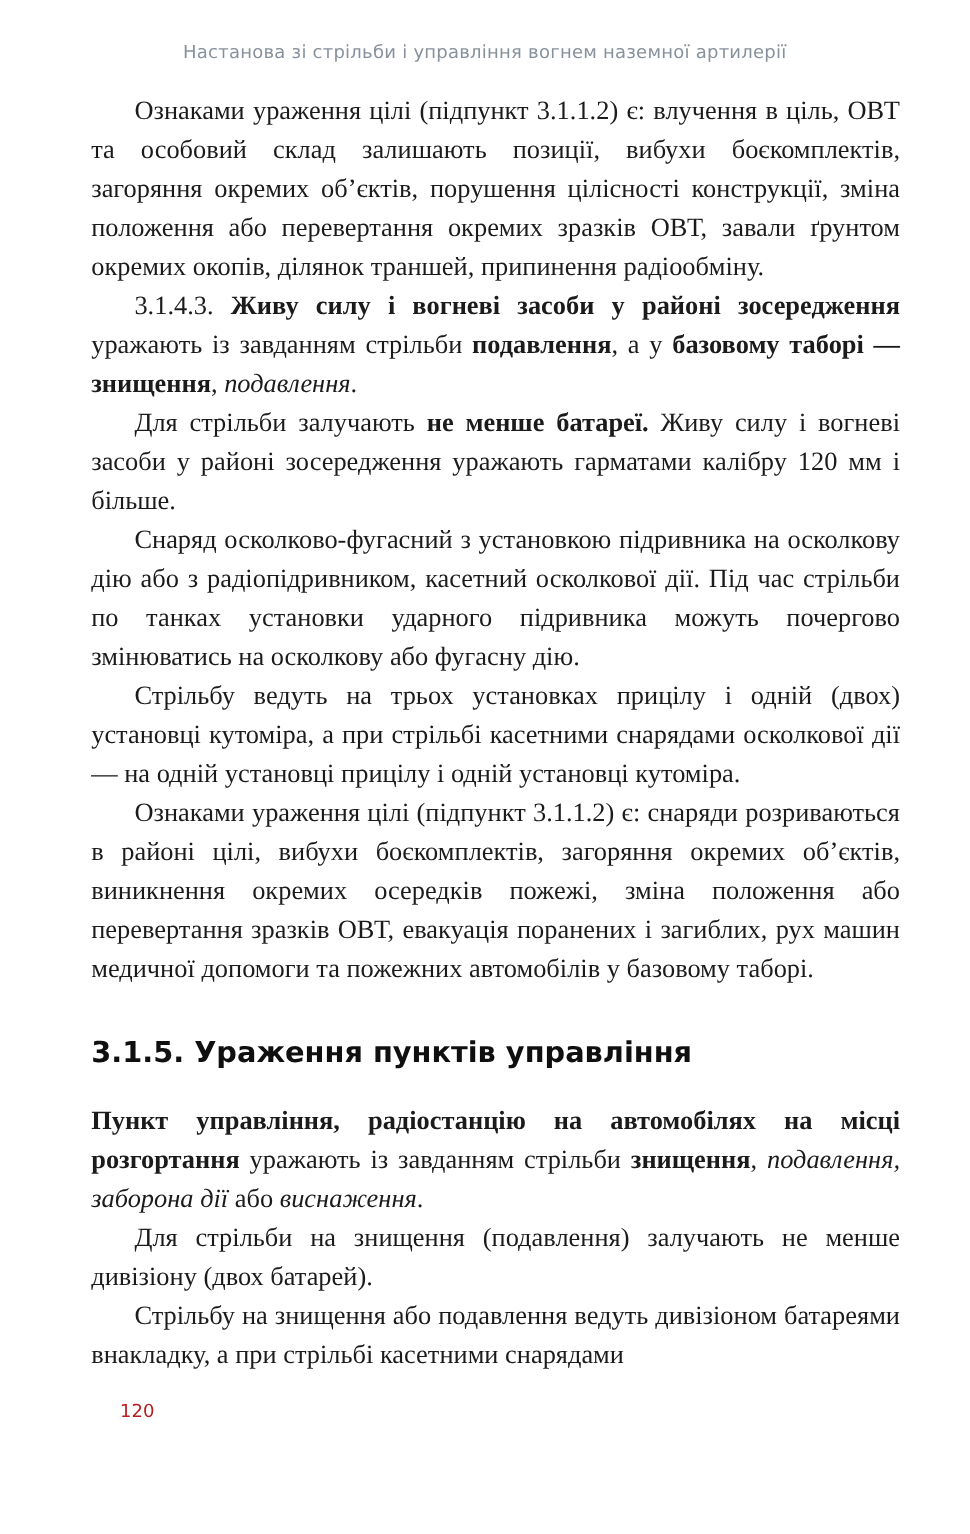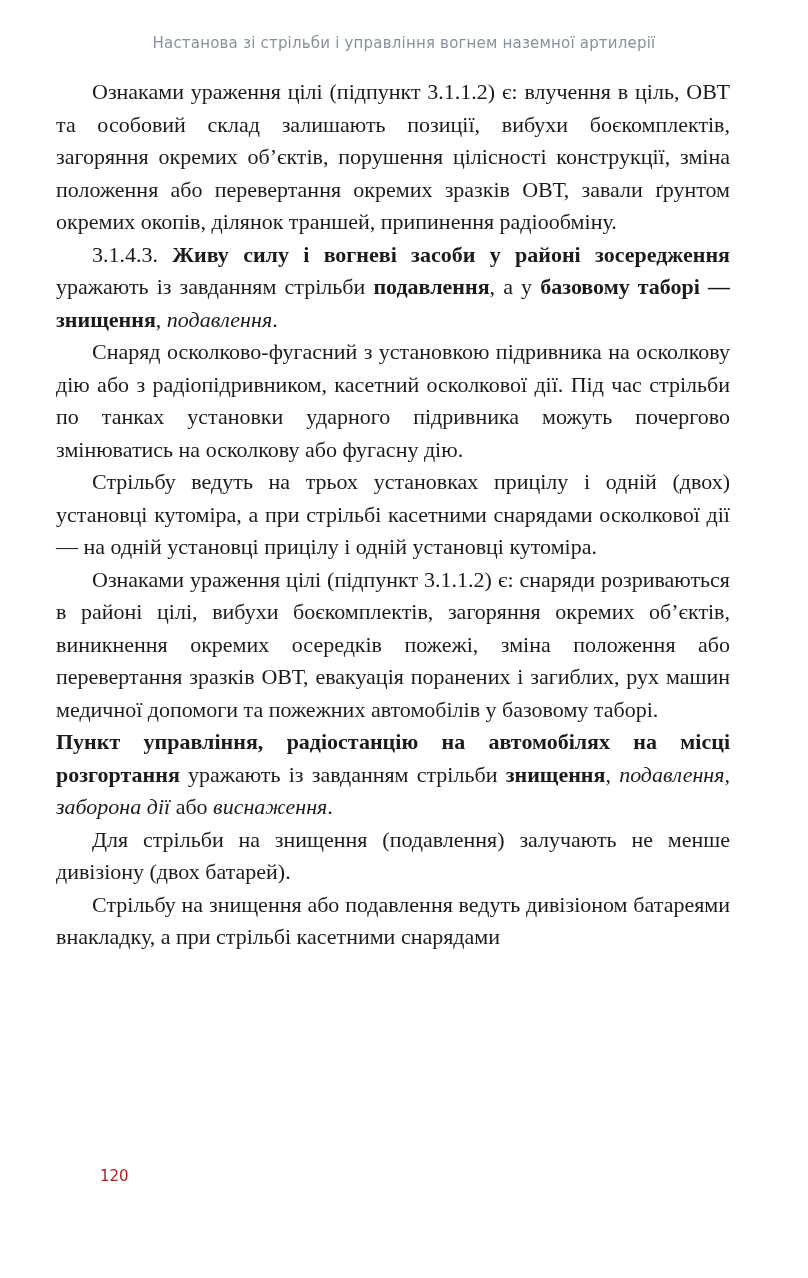--- a/index.html
+++ b/index.html
@@ -23,21 +23,21 @@
     right: 0;
     text-align: center;
     font-family: "DejaVu Sans", sans-serif;
     font-size: 15px;
     letter-spacing: 0.2px;
     color: #87919d;
   }
   .doc-body {
     position: absolute;
     top: 76px;
-    left: 56px;
+    left: 76px;
     width: 674px;
     font-size: 22px;
     line-height: 32.5px;
     text-align: justify;
   }
   .doc-body p {
     margin: 0;
     text-indent: 36px;
   }
   .doc-body p.flush {
@@ -67,22 +67,24 @@
 </style>
 </head>
 <body>
 
 <div class="page">
   <div class="running-head">Настанова зі стрільби і управління вогнем наземної артилерії</div>
 
   <div class="doc-body">
       <p><span>Ознаками ураження цілі (підпункт 3.1.1.2) є: влучення в ціль, ОВТ та особовий склад залишають позиції, вибухи боєкомплектів, загоряння окремих об’єктів, порушення цілісності конструкції, зміна положення або перевертання окремих зразків ОВТ, завали ґрунтом окремих окопів, ділянок траншей, припинення радіообміну.</span></p>
       <p><span>3.1.4.3. </span><span class="b">Живу силу і вогневі засоби у районі зосередження</span><span> уражають із завданням стрільби </span><span class="b">подавлення</span><span>, а у </span><span class="b">базовому таборі — знищення</span><span>, </span><span class="i">подавлення</span><span>.</span></p>
+      <p><span>Для стрільби залучають </span><span class="b">не менше батареї.</span><span> Живу силу і вогневі засоби у районі зосередження уражають гарматами калібру 120 мм і більше.</span></p>
       <p><span>Снаряд осколково-фугасний з установкою підривника на осколкову дію або з радіопідривником, касетний осколкової дії. Під час стрільби по танках установки ударного підривника можуть почергово змінюватись на осколкову або фугасну дію.</span></p>
       <p><span>Стрільбу ведуть на трьох установках прицілу і одній (двох) установці кутоміра, а при стрільбі касетними снарядами осколкової дії — на одній установці прицілу і одній установці кутоміра.</span></p>
       <p><span>Ознаками ураження цілі (підпункт 3.1.1.2) є: снаряди розриваються в районі цілі, вибухи боєкомплектів, загоряння окремих об’єктів, виникнення окремих осередків пожежі, зміна положення або перевертання зразків ОВТ, евакуація поранених і загиблих, рух машин медичної допомоги та пожежних автомобілів у базовому таборі.</span></p>
+      <h2>3.1.5. Ураження пунктів управління</h2>
       <p class="flush"><span class="b">Пункт управління, радіостанцію на автомобілях на місці розгортання</span><span> уражають із завданням стрільби </span><span class="b">знищення</span><span>, </span><span class="i">подавлення, заборона дії</span><span> або </span><span class="i">виснаження</span><span>.</span></p>
       <p><span>Для стрільби на знищення (подавлення) залучають не менше дивізіону (двох батарей).</span></p>
       <p><span>Стрільбу на знищення або подавлення ведуть дивізіоном батареями внакладку, а при стрільбі касетними снарядами</span></p>
     </div>
 
   <div class="folio">120</div>
 </div>
 
 </body></html>

